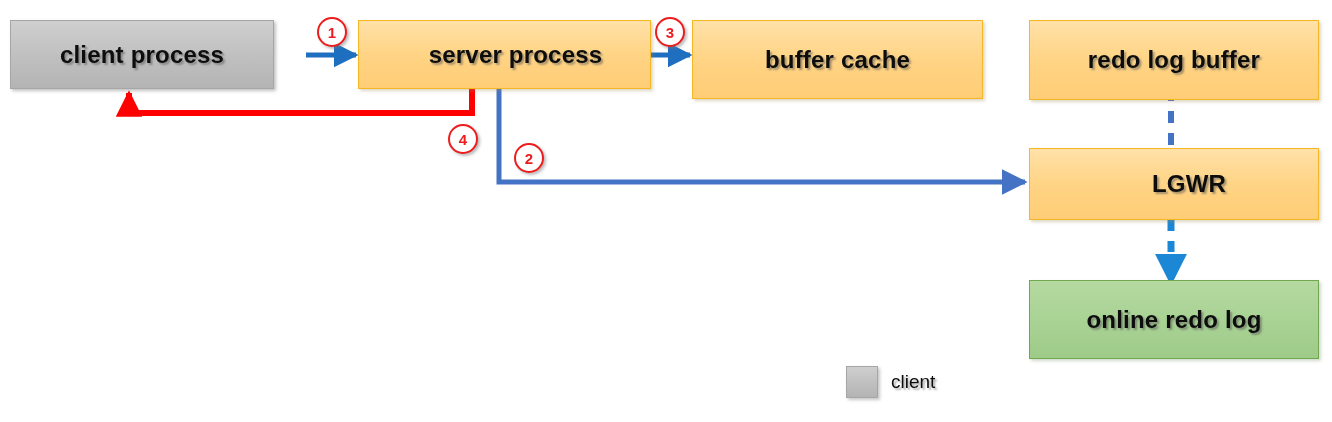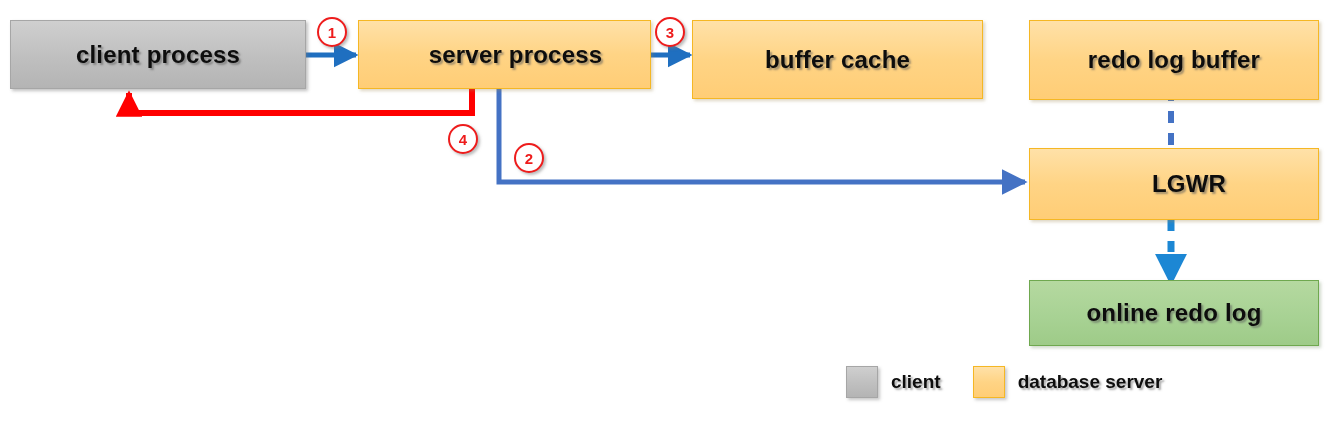--- a/index.html
+++ b/index.html
@@ -97,21 +97,21 @@
   .sw-db {
     background: linear-gradient(180deg,#ffe1a8 0%, #ffd485 50%, #ffcd76 100%);
     border: 1px solid #f5b724;
   }
   .sw-storage {
     background: linear-gradient(180deg,#b5d9a0 0%, #a8d294 55%, #9ecb88 100%);
     border: 1px solid #6fa84f;
   }
   .legend-label {
     font-size: 19px;
-    font-weight: bold;
+    font-weight: normal;
     color: #0d0d0d;
     text-shadow: 2px 2px 2px rgba(90,90,90,0.5);
     margin-left: 13px;
     white-space: nowrap;
   }
   .legend-gap-1 { width: 32px; }
   .legend-gap-2 { width: 30px; }
 </style>
 </head>
 <body>
@@ -140,41 +140,41 @@
 
     <path d="M 499 88 L 499 182 L 1025 182" fill="none" stroke="#4472c4" stroke-width="5" marker-end="url(#arrowBlueSoft)"></path>
 
     <path d="M 472 88 L 472 113 L 129 113 L 129 93" fill="none" stroke="#ff0000" stroke-width="6" marker-end="url(#arrowRed)"></path>
 
     <line x1="1171" y1="89" x2="1171" y2="148" stroke="#4472c4" stroke-width="6" stroke-dasharray="12 10"></line>
 
     <line x1="1171" y1="220" x2="1171" y2="281" stroke="#1c87d4" stroke-width="7" stroke-dasharray="11 10" marker-end="url(#arrowDashed)"></line>
   </svg>
 
-  <div class="node node-client" style="left:10px; top:20px; width:296px; height:69px; font-size:24px;">
+  <div class="node node-client" style="left:10px; top:20px; width:264px; height:69px; font-size:24px;">
     <span>client process</span>
   </div>
 
   <div class="node node-db" style="left:358px; top:20px; width:293px; height:69px; font-size:24px;padding-left:22px;">
     <span>server process</span>
   </div>
 
   <div class="node node-db" style="left:692px; top:20px; width:291px; height:79px; font-size:24px;">
     <span>buffer cache</span>
   </div>
 
   <div class="node node-db" style="left:1029px; top:20px; width:290px; height:80px; font-size:24px;">
     <span>redo log buffer</span>
   </div>
 
   <div class="node node-db" style="left:1029px; top:148px; width:290px; height:72px; font-size:24px;padding-left:30px;">
     <span>LGWR</span>
   </div>
 
-  <div class="node node-storage" style="left:1029px; top:280px; width:290px; height:66px; font-size:24px;">
+  <div class="node node-storage" style="left:1029px; top:280px; width:290px; height:79px; font-size:24px;">
     <span>online redo log</span>
   </div>
 
   <div class="step-badge" style="left:317px; top:17px;">
     <span>1</span>
   </div>
 
   <div class="step-badge" style="left:514px; top:143px;">
     <span>2</span>
   </div>
@@ -186,20 +186,16 @@
   <div class="step-badge" style="left:448px; top:124px;">
     <span>4</span>
   </div>
 
   <div id="legend">
     <div class="legend-item">
       <span class="legend-swatch sw-client"></span>
       <span class="legend-label">client</span>
     </div>
     <span class="legend-gap-1"></span>
-    <div class="legend-item">
-      <span class="legend-swatch sw-db"></span>
-      <span class="legend-label">database server</span>
-    </div>
     <span class="legend-gap-2"></span>
   </div>
 
 </div>
 
 </body></html>

